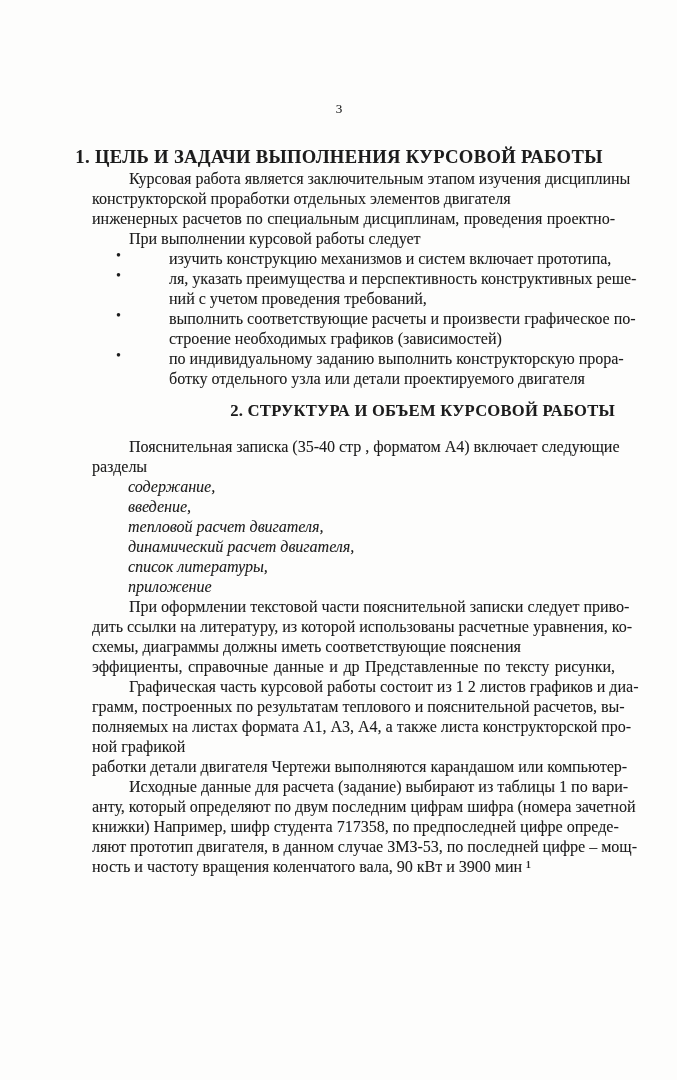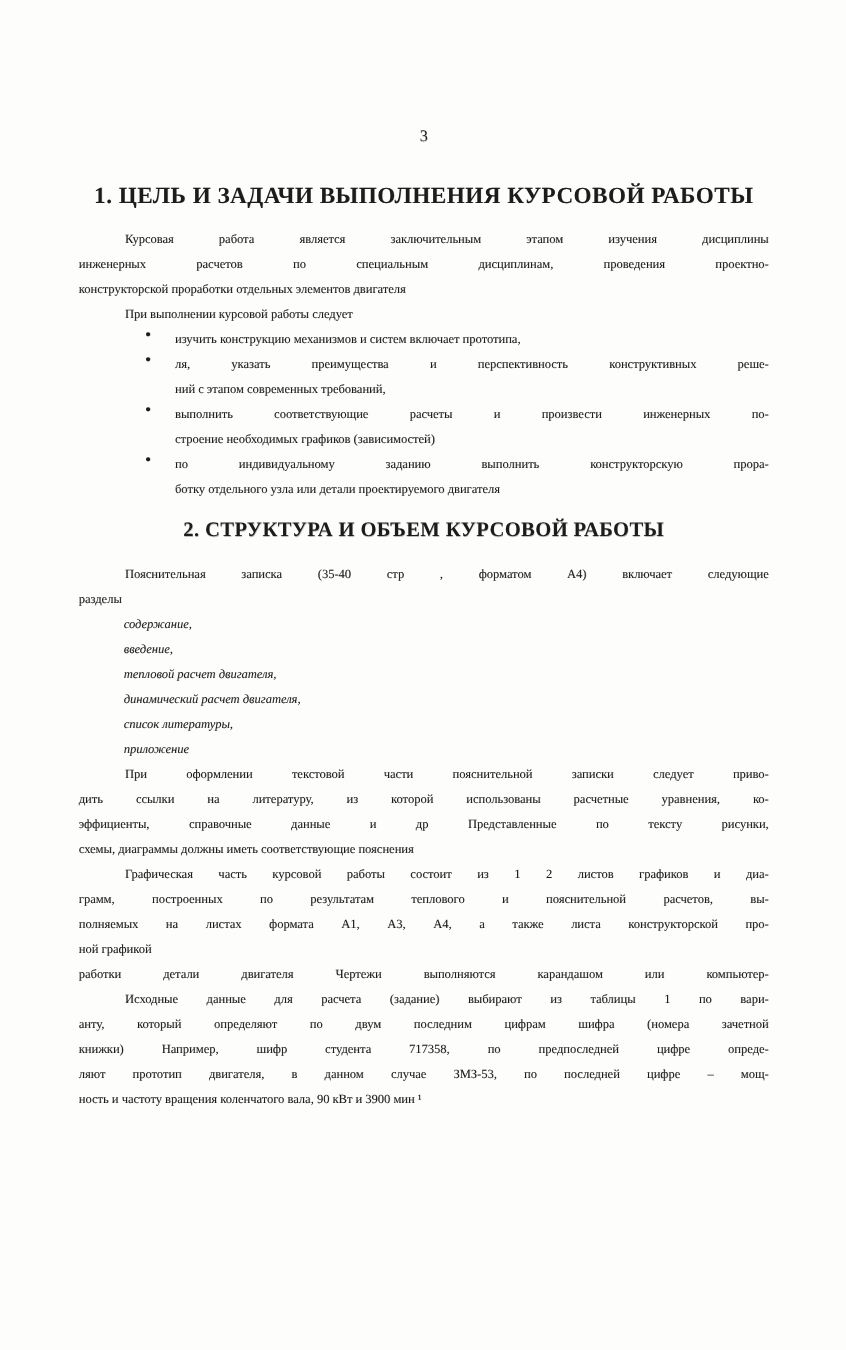--- a/index.html
+++ b/index.html
@@ -22,33 +22,35 @@
     margin-bottom: 29px;
   }
   .heading {
     font-weight: 700;
     text-align: center;
   }
   .heading.h1 {
     font-size: 18.5px;
     line-height: 23px;
     letter-spacing: 0.4px;
-    margin: 0 0 13px 0;
+    margin: 0 0 0 0;
   }
   .heading.h2 {
     font-size: 16.5px;
     line-height: 22px;
     letter-spacing: 0.3px;
     margin: 11px 0 15px 0;
+    text-align: right;
   }
   .para { margin: 0; }
   .line {
-    font-size: 10px;
+    font-size: 16px;
     line-height: 20px;
     white-space: nowrap;
+    margin-left: 29px;
   }
   .line.just {
     text-align: justify;
     text-align-last: justify;
   }
   .line.indent { text-indent: 37px; }
   .bullet-item { position: relative; padding-left: 77px; }
   .bullet-item .marker {
     position: absolute;
     left: 53px;
@@ -59,44 +61,44 @@
 </style>
 </head>
 <body>
 
 <div class="page">
   <div class="page-number">3</div>
   <div id="content">
       <div class="heading h1">1. ЦЕЛЬ И ЗАДАЧИ ВЫПОЛНЕНИЯ КУРСОВОЙ РАБОТЫ</div>
       <div class="para">
         <div class="line indent just">Курсовая работа является заключительным этапом изучения дисциплины</div>
+        <div class="line">конструкторской проработки отдельных элементов двигателя</div>
         <div class="line just">инженерных расчетов по специальным дисциплинам, проведения проектно-</div>
-        <div class="line">конструкторской проработки отдельных элементов двигателя</div>
       </div>
       <div class="para">
         <div class="line indent">При выполнении курсовой работы следует</div>
       </div>
       <div class="bullets">
         <div class="bullet-item">
           <span class="marker">•</span>
           <div class="bullet-body">
             <div class="line">изучить конструкцию механизмов и систем включает прототипа,</div>
           </div>
         </div>
         <div class="bullet-item">
           <span class="marker">•</span>
           <div class="bullet-body">
             <div class="line just">ля, указать преимущества и перспективность конструктивных реше-</div>
-            <div class="line">ний с этапом современных требований,</div>
+            <div class="line">ний с учетом проведения требований,</div>
           </div>
         </div>
         <div class="bullet-item">
           <span class="marker">•</span>
           <div class="bullet-body">
-            <div class="line just">выполнить соответствующие расчеты и произвести инженерных по-</div>
+            <div class="line just">выполнить соответствующие расчеты и произвести графическое по-</div>
             <div class="line">строение необходимых графиков (зависимостей)</div>
           </div>
         </div>
         <div class="bullet-item">
           <span class="marker">•</span>
           <div class="bullet-body">
             <div class="line just">по индивидуальному заданию выполнить конструкторскую прора-</div>
             <div class="line">ботку отдельного узла или детали проектируемого двигателя</div>
           </div>
         </div>
@@ -110,22 +112,22 @@
         <div class="line">содержание,</div>
         <div class="line">введение,</div>
         <div class="line">тепловой расчет двигателя,</div>
         <div class="line">динамический расчет двигателя,</div>
         <div class="line">список литературы,</div>
         <div class="line">приложение</div>
       </div>
       <div class="para">
         <div class="line indent just">При оформлении текстовой части пояснительной записки следует приво-</div>
         <div class="line just">дить ссылки на литературу, из которой использованы расчетные уравнения, ко-</div>
+        <div class="line">схемы, диаграммы должны иметь соответствующие пояснения</div>
         <div class="line just">эффициенты, справочные данные и др  Представленные по тексту рисунки,</div>
-        <div class="line">схемы, диаграммы должны иметь соответствующие пояснения</div>
       </div>
       <div class="para">
         <div class="line indent just">Графическая часть курсовой работы состоит из 1 2 листов графиков и диа-</div>
         <div class="line just">грамм, построенных по результатам теплового и пояснительной расчетов, вы-</div>
         <div class="line just">полняемых на листах формата А1, А3, А4, а также листа конструкторской про-</div>
         <div class="line">ной графикой</div>
         <div class="line just">работки детали двигателя  Чертежи выполняются карандашом или компьютер-</div>
       </div>
       <div class="para">
         <div class="line indent just">Исходные данные для расчета (задание) выбирают из таблицы 1 по вари-</div>

